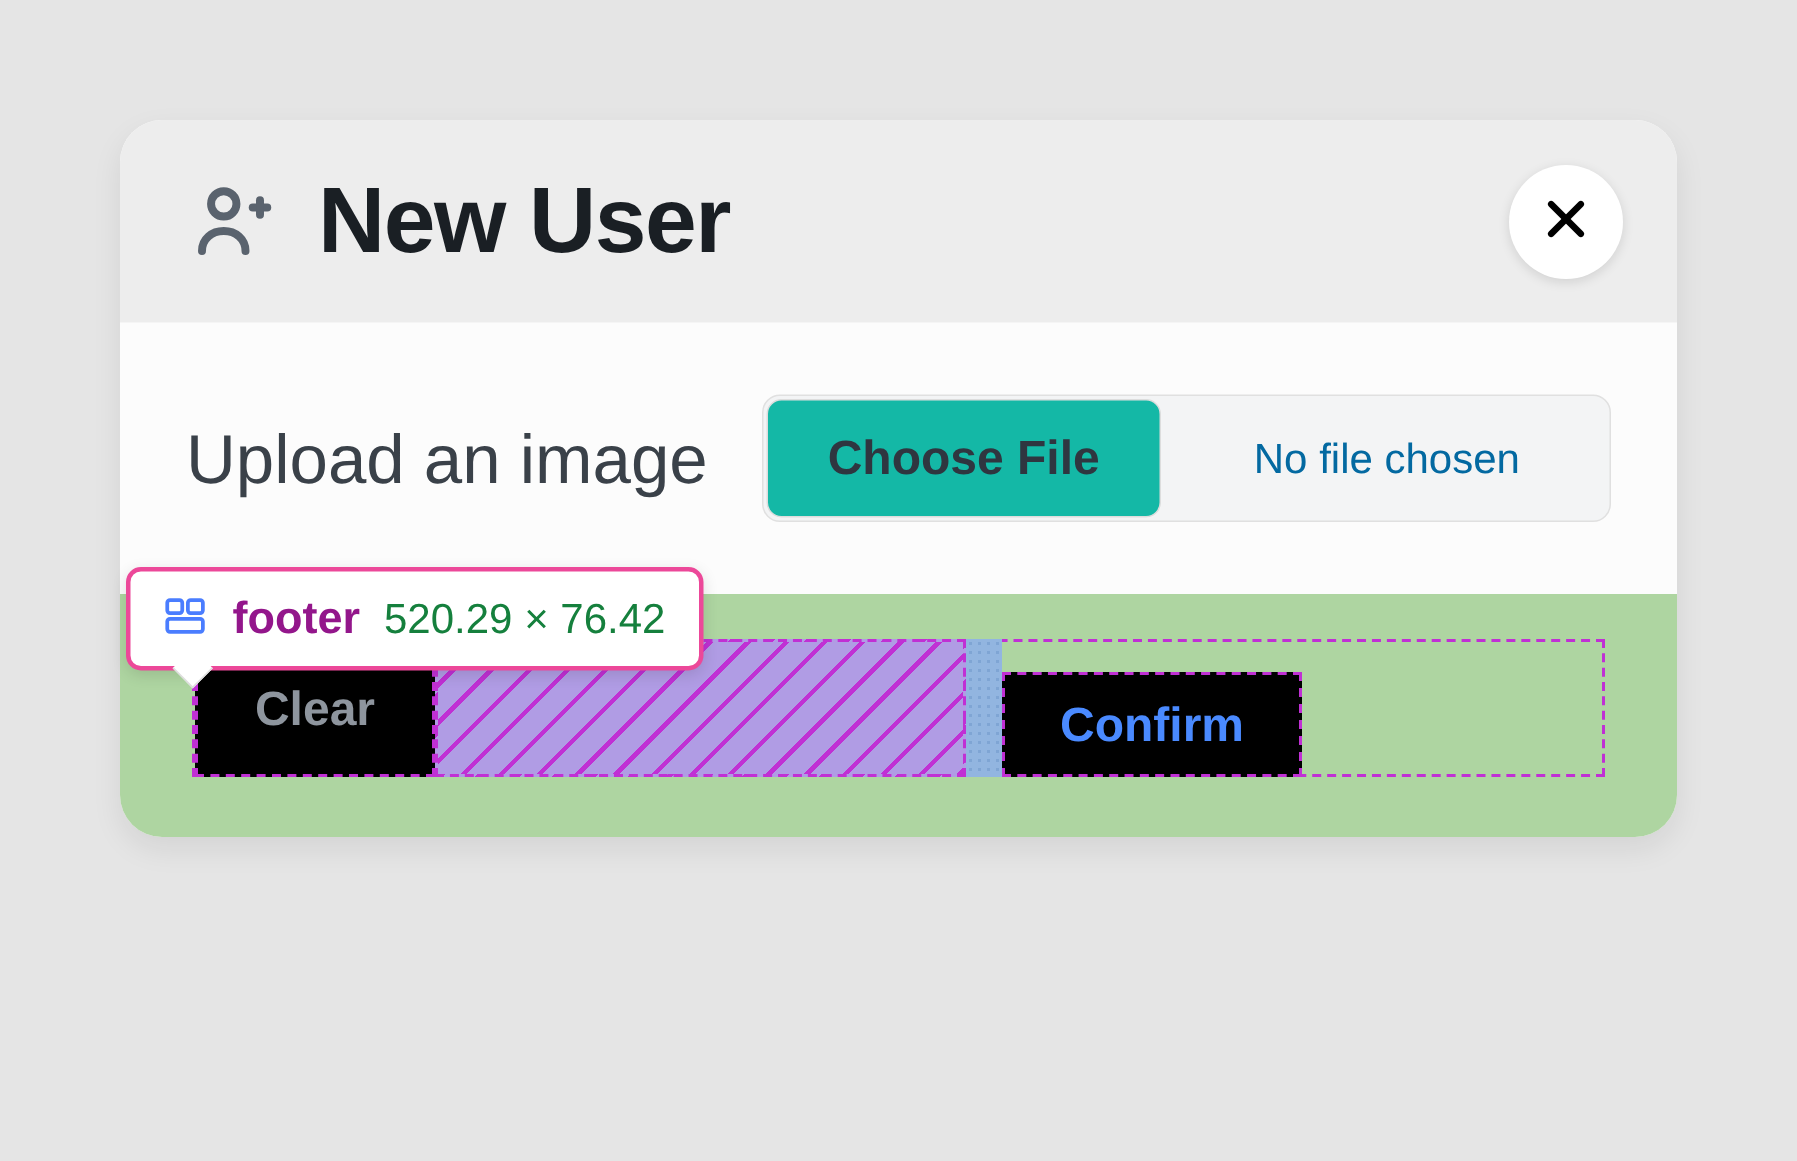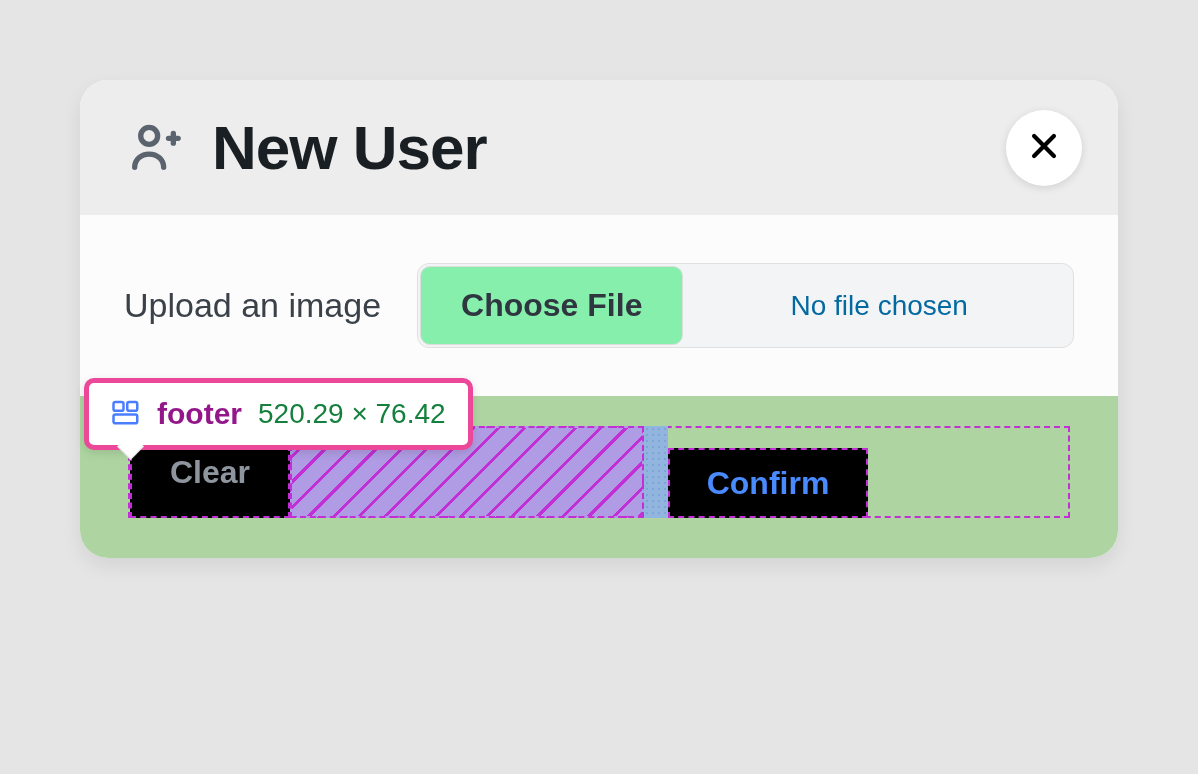--- a/index.html
+++ b/index.html
@@ -90,36 +90,36 @@
     }
 
     .body-section {
       padding: 48px 44px 48px 44px;
       display: flex;
       align-items: center;
       gap: 36px;
     }
 
     .upload-label {
-      font-size: 34px;
+      font-size: 46px;
       color: #3a4149;
       font-weight: 400;
     }
 
     .file-picker {
       flex: 1;
       display: flex;
       border: 1px solid #e0e0e0;
       border-radius: 12px;
       background: #f3f4f5;
       overflow: hidden;
     }
 
     .choose-btn {
-      background: #86efac;
+      background: #14b8a6;
       border: 1px solid #ddd;
       border-radius: 10px;
       padding: 20px 40px;
       font-size: 32px;
       font-weight: 700;
       color: #2f3640;
       margin: 2px;
     }
 
     .file-status {
@@ -130,21 +130,21 @@
       font-size: 28px;
       color: #0369a1;
     }
 
     
     .tooltip {
       position: absolute;
       left: 4px;
       top: 298px;
       background: #ffffff;
-      border: 5px solid #ec4899;
+      border: 3px solid #ec4899;
       border-radius: 10px;
       box-shadow: 0 3px 10px rgba(0,0,0,0.12);
       padding: 14px 22px;
       display: flex;
       align-items: center;
       gap: 16px;
       z-index: 10;
     }
 
     .tooltip::after {

